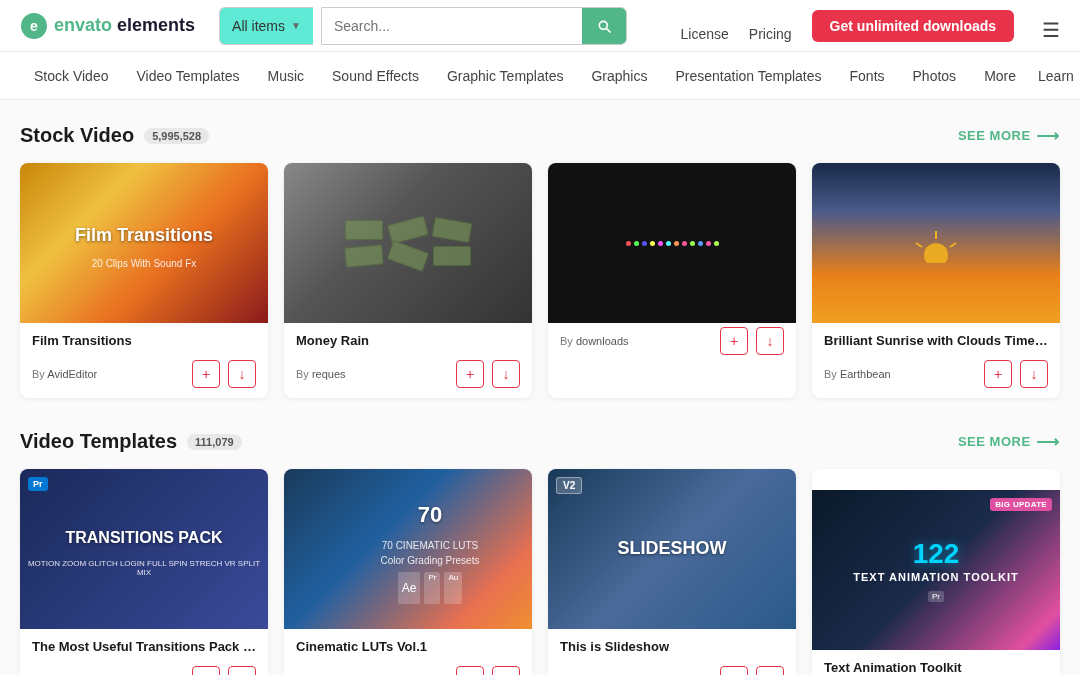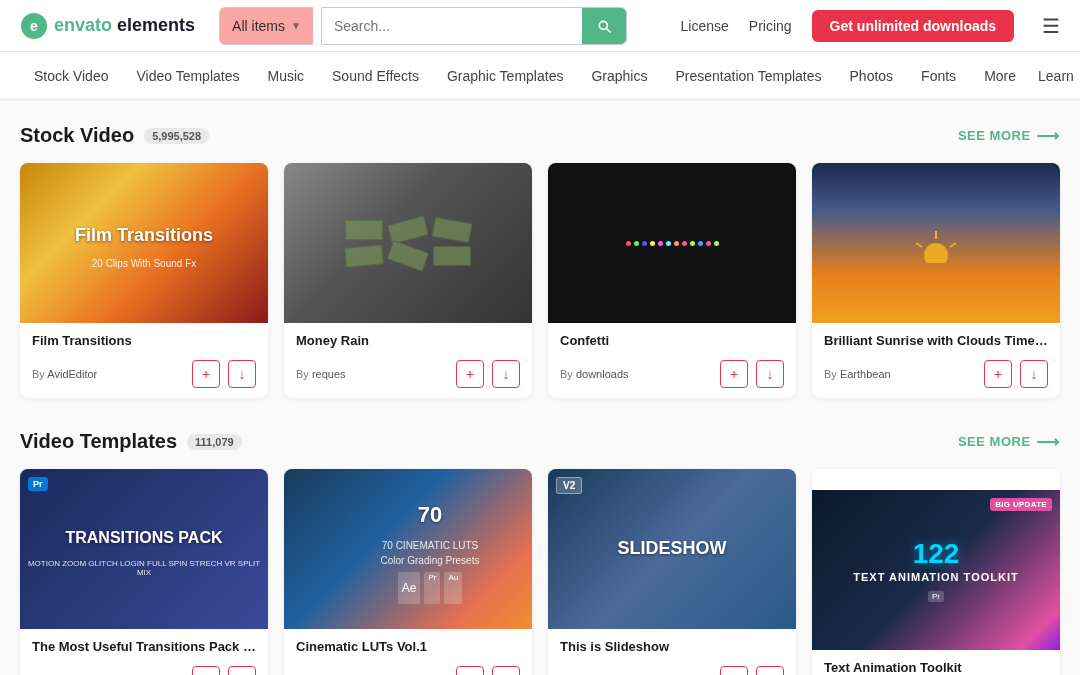--- a/index.html
+++ b/index.html
@@ -6,28 +6,28 @@
     body { font-family: -apple-system, BlinkMacSystemFont, 'Segoe UI', sans-serif; background: #fff; color: #333; font-size: 14px; }
 
     
     .header { display: flex; align-items: center; padding: 0 20px; height: 52px; border-bottom: 1px solid #e8e8e8; background: #fff; gap: 16px; }
     .logo { display: flex; align-items: center; gap: 6px; margin-right: 8px; }
     .logo-icon { width: 28px; height: 28px; }
     .logo-text { font-size: 18px; font-weight: 700; color: #1a1a2e; }
     .logo-text span { color: #52b788; }
 
     .search-wrapper { display: flex; align-items: center; gap: 8px; flex: 0 0 auto; }
-    .all-items-btn { display: flex; align-items: center; gap: 6px; border: 1px solid #ccc; border-radius: 6px 0 0 6px; padding: 6px 12px; background: #fca5a5; cursor: pointer; font-size: 14px; color: #333; height: 38px; border-right: none; }
+    .all-items-btn { display: flex; align-items: center; gap: 6px; border: 1px solid #ccc; border-radius: 6px 0 0 6px; padding: 6px 12px; background: #5eead4; cursor: pointer; font-size: 14px; color: #333; height: 38px; border-right: none; }
     .all-items-btn .chevron { font-size: 10px; color: #666; }
     .search-input-wrap { display: flex; align-items: center; border: 1px solid #ccc; border-radius: 0 6px 6px 0; overflow: hidden; height: 38px; }
     .search-input { border: none; outline: none; padding: 6px 12px; font-size: 14px; width: 260px; color: #999; }
     .search-btn { background: #52b788; border: none; cursor: pointer; padding: 0 14px; height: 38px; display: flex; align-items: center; justify-content: center; }
     .search-btn svg { width: 16px; height: 16px; fill: #fff; }
 
-    .header-nav { display: flex; align-items: center; gap: 20px; margin-left: auto; }
+    .header-nav { display: flex; align-items: flex-end; gap: 20px; margin-left: auto; }
     .header-link { font-size: 14px; color: #444; cursor: pointer; text-decoration: none; }
     .cta-btn { background: #e8334a; color: #fff; border: none; border-radius: 6px; padding: 8px 18px; font-size: 14px; font-weight: 600; cursor: pointer; white-space: nowrap; }
     .menu-icon { font-size: 20px; cursor: pointer; color: #444; margin-left: 8px; }
 
     
     .nav-bar { display: flex; align-items: center; padding: 0 20px; height: 48px; border-bottom: 1px solid #e8e8e8; background: #fff; gap: 0; overflow-x: auto; }
     .nav-item { font-size: 14px; color: #444; cursor: pointer; padding: 0 14px; white-space: nowrap; height: 48px; display: flex; align-items: center; }
     .nav-separator { width: 1px; height: 20px; background: #e0e0e0; margin: 0 4px; }
     .nav-learn { margin-left: auto; font-size: 14px; color: #444; cursor: pointer; }
 
@@ -112,22 +112,22 @@
 </header>
 
 <nav class="nav-bar">
   <span class="nav-item">Stock Video</span>
   <span class="nav-item">Video Templates</span>
   <span class="nav-item">Music</span>
   <span class="nav-item">Sound Effects</span>
   <span class="nav-item">Graphic Templates</span>
   <span class="nav-item">Graphics</span>
   <span class="nav-item">Presentation Templates</span>
+  <span class="nav-item">Fonts</span>
   <span class="nav-item">Photos</span>
-  <span class="nav-item">Fonts</span>
   <span class="nav-item">More</span>
   <div class="nav-separator"></div>
   <span class="nav-learn">Learn</span>
 </nav>
 
 <main class="main">
 
   <section class="section">
     <div class="section-header">
       <div class="section-title-wrap">
@@ -198,23 +198,20 @@
               <span style="width:5px;height:5px;border-radius:50%;background:#55ffff;"></span>
               <span style="width:5px;height:5px;border-radius:50%;background:#ff9955;"></span>
               <span style="width:5px;height:5px;border-radius:50%;background:#ff5599;"></span>
               <span style="width:5px;height:5px;border-radius:50%;background:#99ff55;"></span>
               <span style="width:5px;height:5px;border-radius:50%;background:#5599ff;"></span>
               <span style="width:5px;height:5px;border-radius:50%;background:#ff55aa;"></span>
               <span style="width:5px;height:5px;border-radius:50%;background:#aaff55;"></span>
             </div>
           </div>
         </div>
-        <div class="card-info">
-          <div class="card-title">Confetti</div>
-        </div>
         <div class="card-footer">
           <div class="card-author">By <span>downloads</span></div>
           <div class="card-actions">
             <button class="card-action-btn">+</button>
             <button class="card-action-btn">↓</button>
           </div>
         </div>
       </div>
 
       <div class="card">

